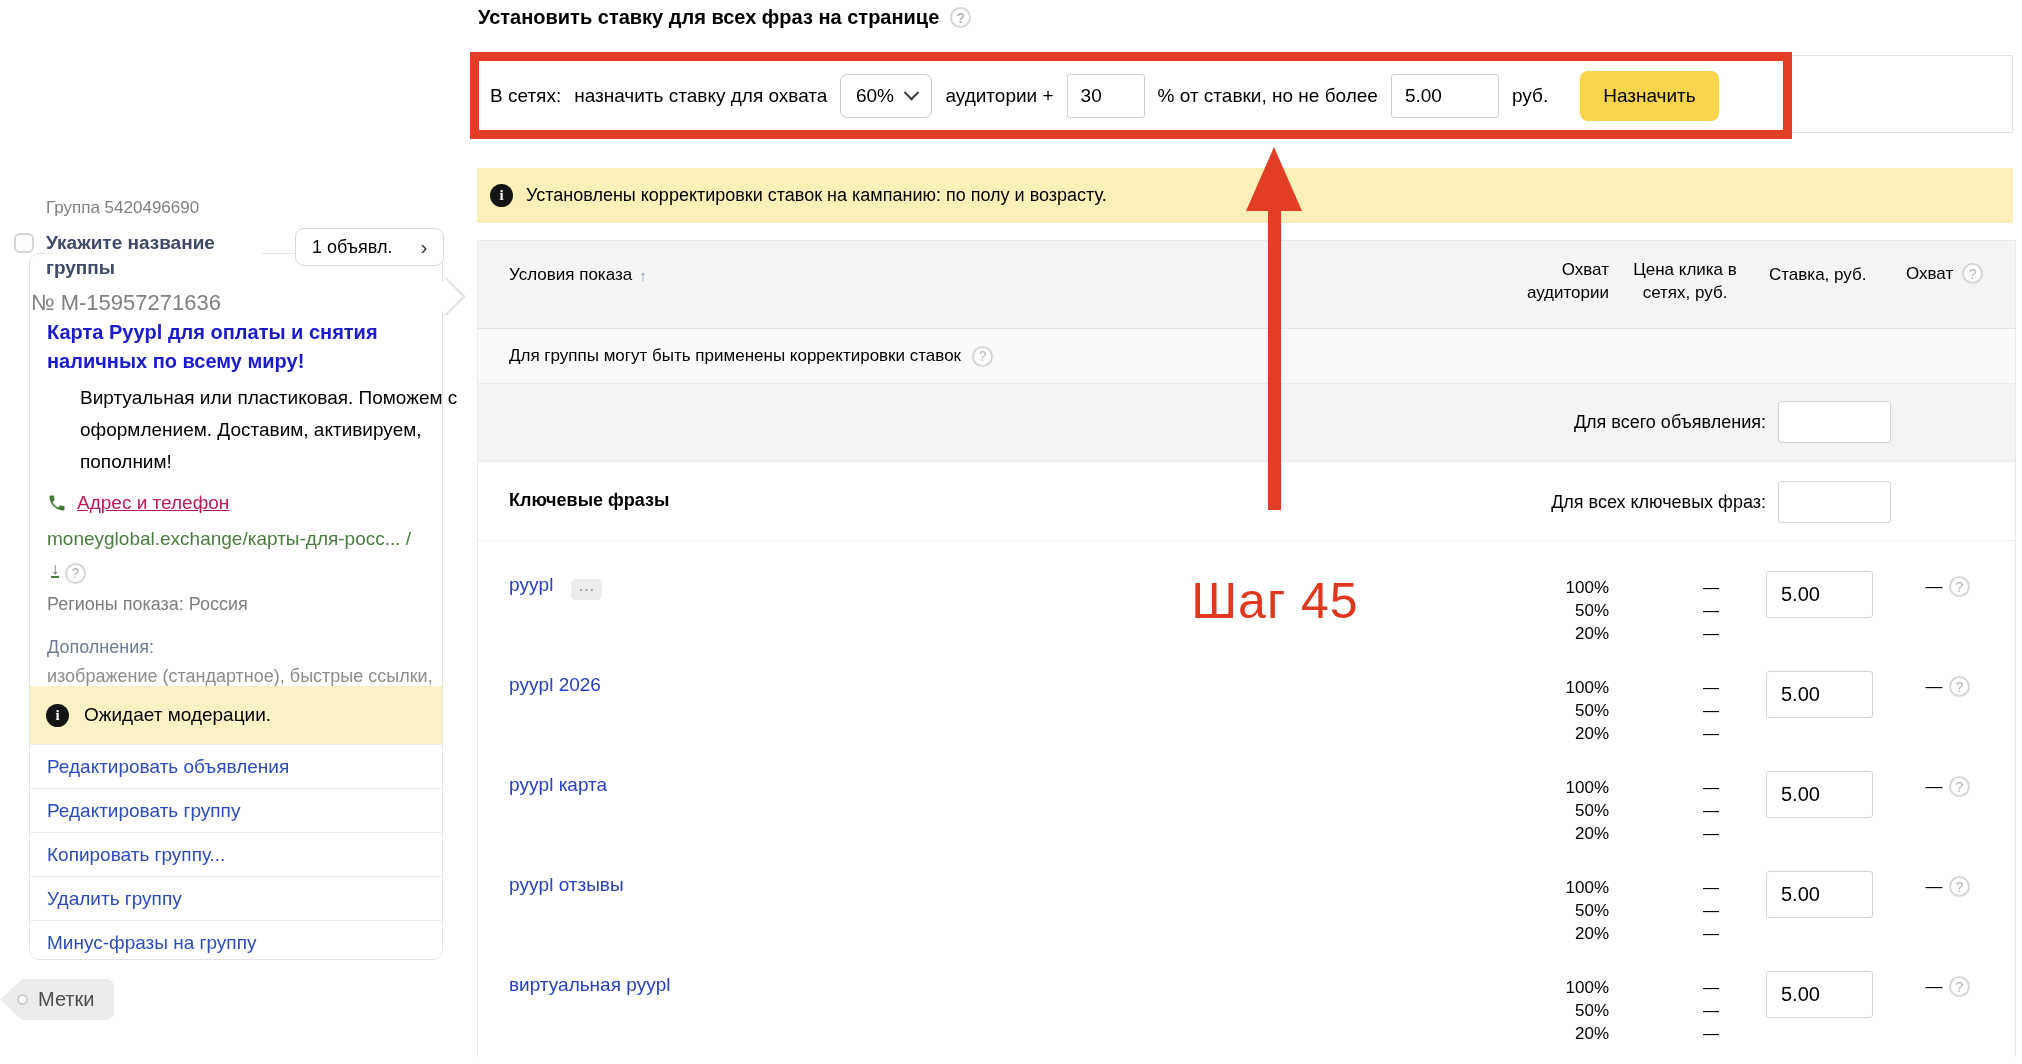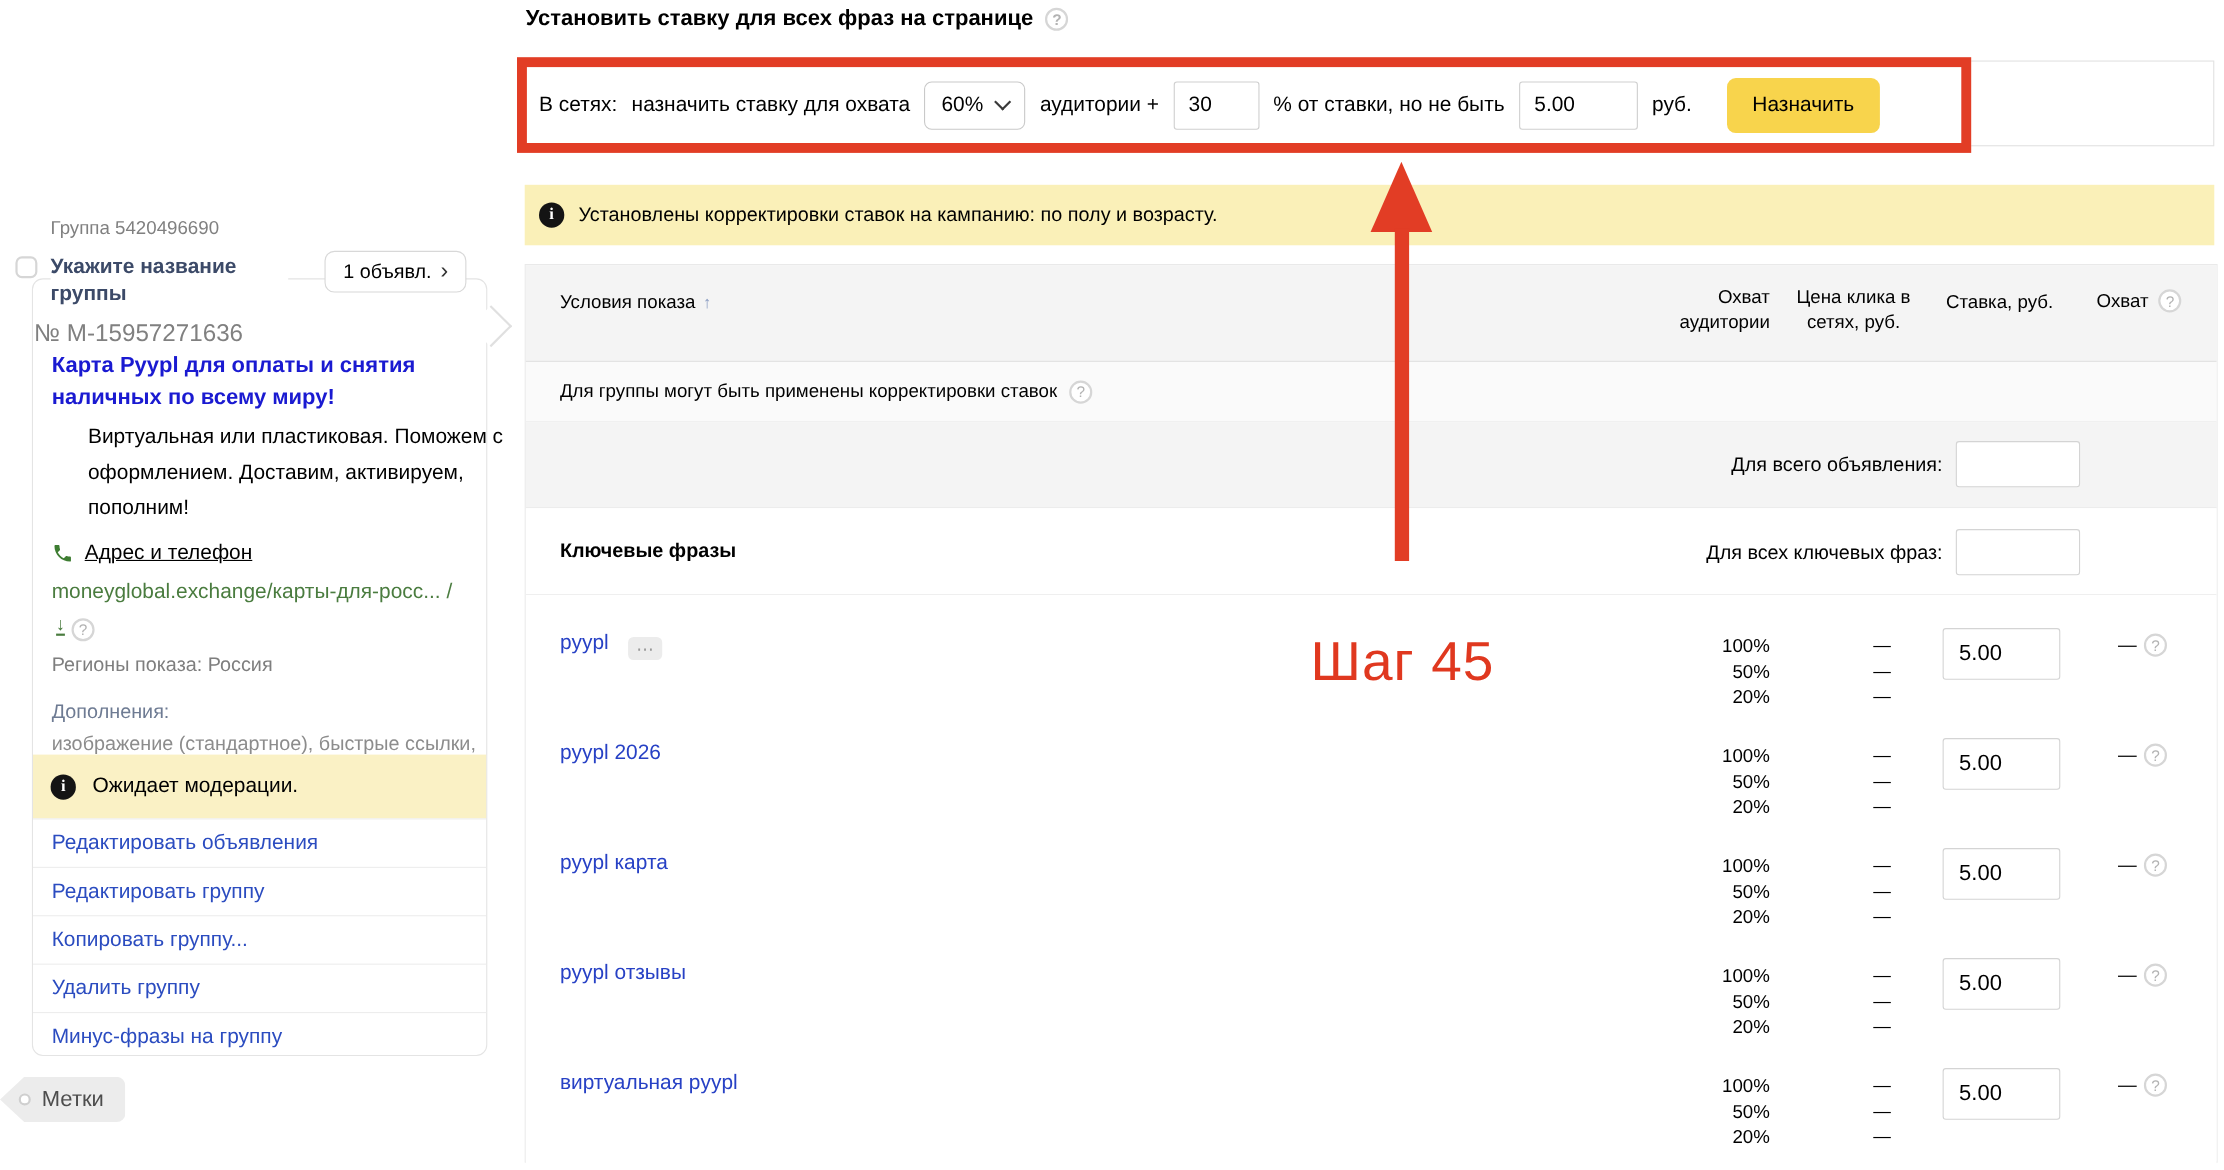--- a/index.html
+++ b/index.html
@@ -77,34 +77,34 @@
   .rdash{position:absolute;left:1436px;top:36px;width:40px;text-align:center;font-size:17px;}
   .rq{position:absolute;left:1471px;top:35px;}
 
   
   .group-label{left:46px;top:198px;font-size:17px;color:#808080;}
   .checkbox{left:14px;top:233px;width:20px;height:20px;border:2px solid #d6d6d6;border-radius:6px;
             background:#fff;box-sizing:border-box;}
   .group-title{left:46px;top:230px;width:210px;font-size:19px;font-weight:bold;color:#3c4a68;
                line-height:25px;background:#fff;z-index:2;padding-right:6px;}
   .pill{left:295px;top:228px;height:38px;padding:0 16px;background:#fff;border:1px solid #d8d8d8;
-        border-radius:9px;display:flex;align-items:center;gap:8px;font-size:18px;z-index:2;
+        border-radius:9px;display:flex;align-items:center;gap:28px;font-size:18px;z-index:2;
         box-sizing:border-box;cursor:pointer;}
   .pill .chev{font-size:21px;color:#333;}
   .card{left:29px;top:253px;width:414px;height:707px;background:#fff;border:1px solid #e4e4e4;
         border-radius:10px;box-sizing:border-box;}
   .diamond{left:433px;top:283px;width:25px;height:25px;background:#fff;border-top:2px solid #e0e0e0;
            border-right:2px solid #e0e0e0;transform:rotate(45deg);z-index:3;}
   .adnum{position:absolute;left:1px;top:36px;font-size:22px;color:#808080;}
   .adtitle{position:absolute;left:17px;top:64px;width:382px;font-size:20px;font-weight:bold;
            color:#1a1ad1;line-height:29px;}
   .adtext{position:absolute;left:17px;top:128px;width:392px;font-size:19px;line-height:32px;margin-left:33px;}
   .contact{position:absolute;left:17px;top:238px;display:flex;align-items:center;gap:10px;
            font-size:19px;color:#3e7d32;}
-  .contact a{color:#000000;}
+  .contact a{color:#be185d;}
   .url{position:absolute;left:17px;top:270px;width:378px;font-size:19px;line-height:29px;color:#4a7c3f;}
   .dl{display:inline-block;border-bottom:2px solid #4a7c3f;line-height:15px;font-size:16px;
       margin:0 6px 0 4px;}
   .url .qmark{display:inline-flex;vertical-align:-4px;}
   .regions{position:absolute;left:17px;top:340px;font-size:18px;color:#7e7e7e;}
   .addl{position:absolute;left:17px;top:383px;font-size:18px;color:#6e7b93;}
   .addv{position:absolute;left:17px;top:409px;width:388px;font-size:18px;line-height:27px;color:#8c8c8c;}
   .modstatus{position:absolute;left:0;top:432px;width:100%;height:58px;background:#faf1c5;
              display:flex;align-items:center;gap:15px;padding-left:16px;box-sizing:border-box;font-size:19px;}
   .actions{position:absolute;left:0;top:490px;width:100%;}
@@ -171,21 +171,21 @@
   <div class="abs form-bar"></div>
   <div class="abs bid-box">
     <span>В сетях:</span>
     <span>назначить ставку для охвата</span>
     <span class="select">
       <span>60%</span>
       <span class="caret"></span>
     </span>
     <span>аудитории +</span>
     <input class="tinput" style="width: 78px;" value="30">
-    <span>% от ставки, но не быть</span>
+    <span>% от ставки, но не более</span>
     <input class="tinput" style="width: 108px;" value="5.00">
     <span>руб.</span>
     <button class="assign">Назначить</button>
   </div>
 
   <div class="abs notice">
     <span class="info-ic">i</span>
     <span>Установлены корректировки ставок на кампанию: по полу и возрасту.</span>
   </div>
 

